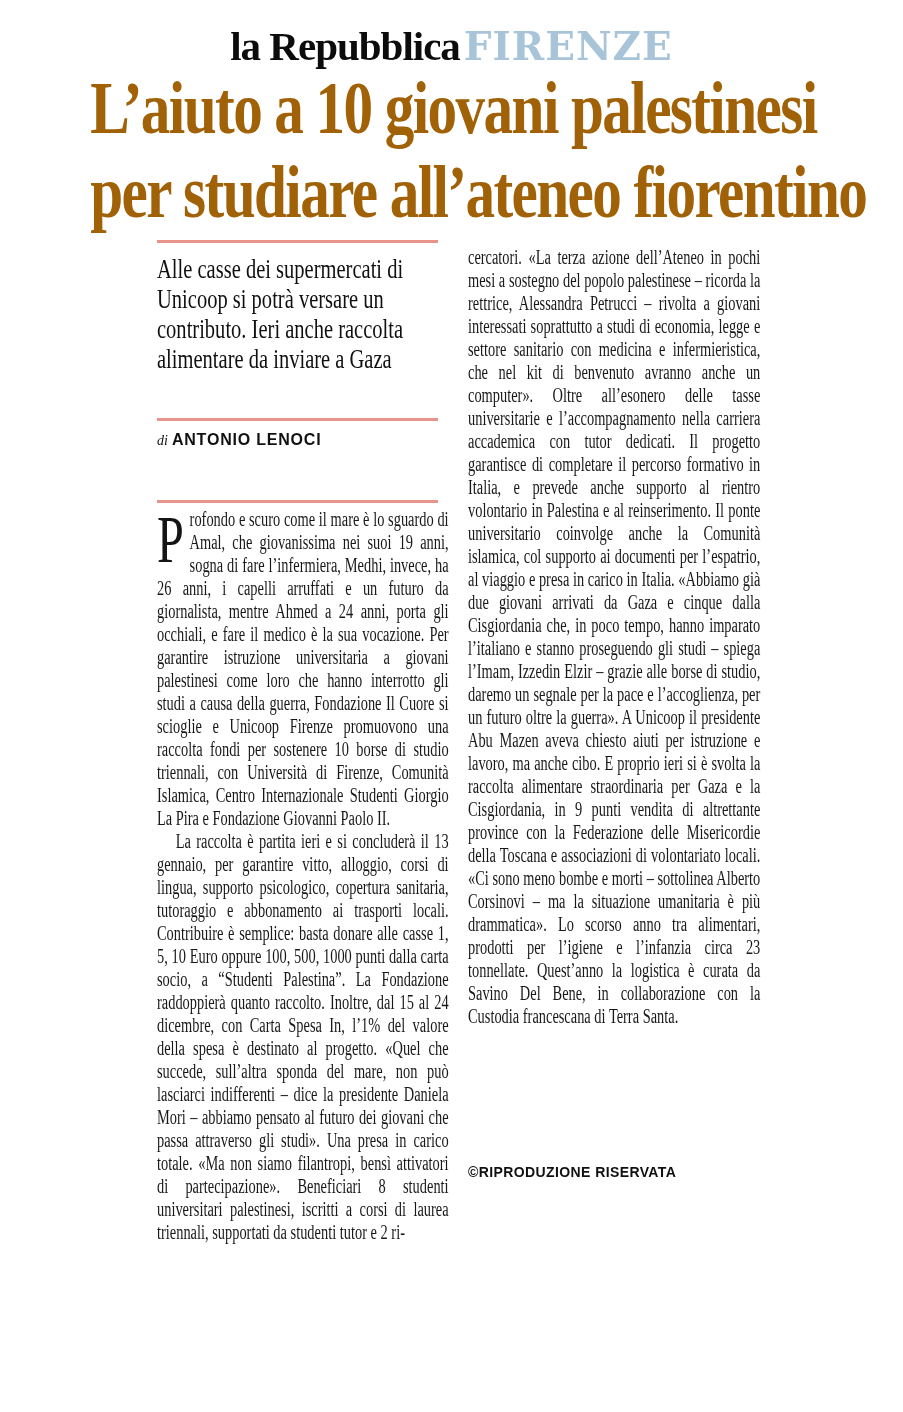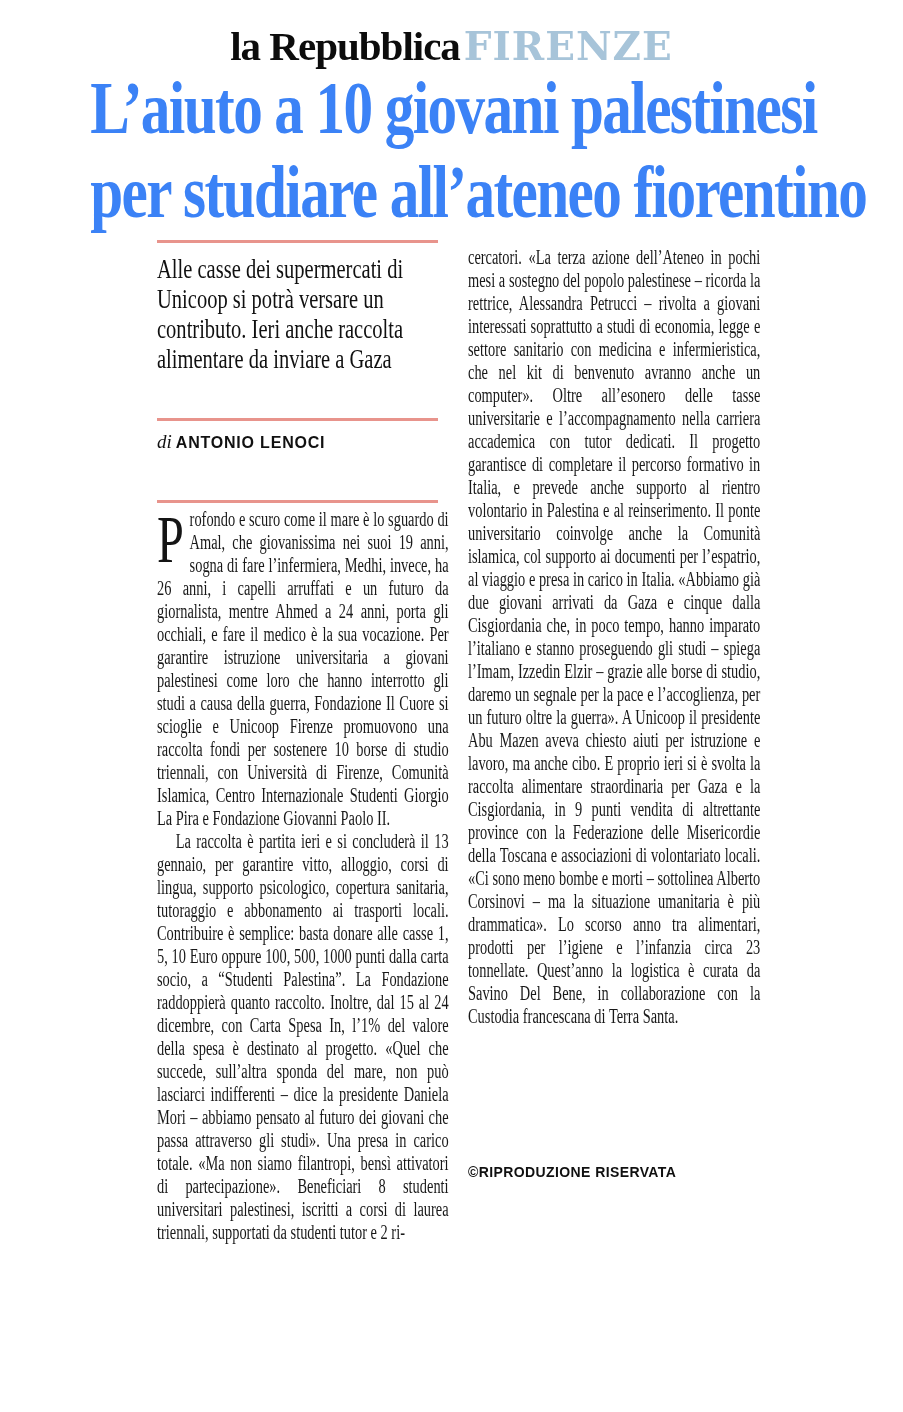--- a/index.html
+++ b/index.html
@@ -33,21 +33,21 @@
     font-size: 39px;
     letter-spacing: 1px;
     color: #a7c4d9;
   }
 
   
   .headline {
     position: absolute;
     top: 66px; left: 0;
     width: 903px;
-    color: #3b82f6;
+    color: #a16207;
   }
   .headline .hl-line {
     display: block;
     text-align: center;
     white-space: nowrap;
     font-family: "Liberation Serif", serif;
     font-weight: bold;
     font-size: 74px;
     line-height: 84px;
     letter-spacing: -2px;
@@ -81,21 +81,21 @@
 
   
   .byline {
     position: absolute;
     top: 431px; left: 157px;
     white-space: nowrap;
   }
   .byline .byline-prefix {
     font-family: "Liberation Serif", serif;
     font-style: italic;
-    font-size: 19px;
+    font-size: 14px;
     color: #111;
   }
   .byline .byline-author {
     font-family: "Liberation Sans", sans-serif;
     font-weight: bold;
     font-size: 16px;
     letter-spacing: 0.8px;
     color: #111;
     margin-top: 40px;
   }

